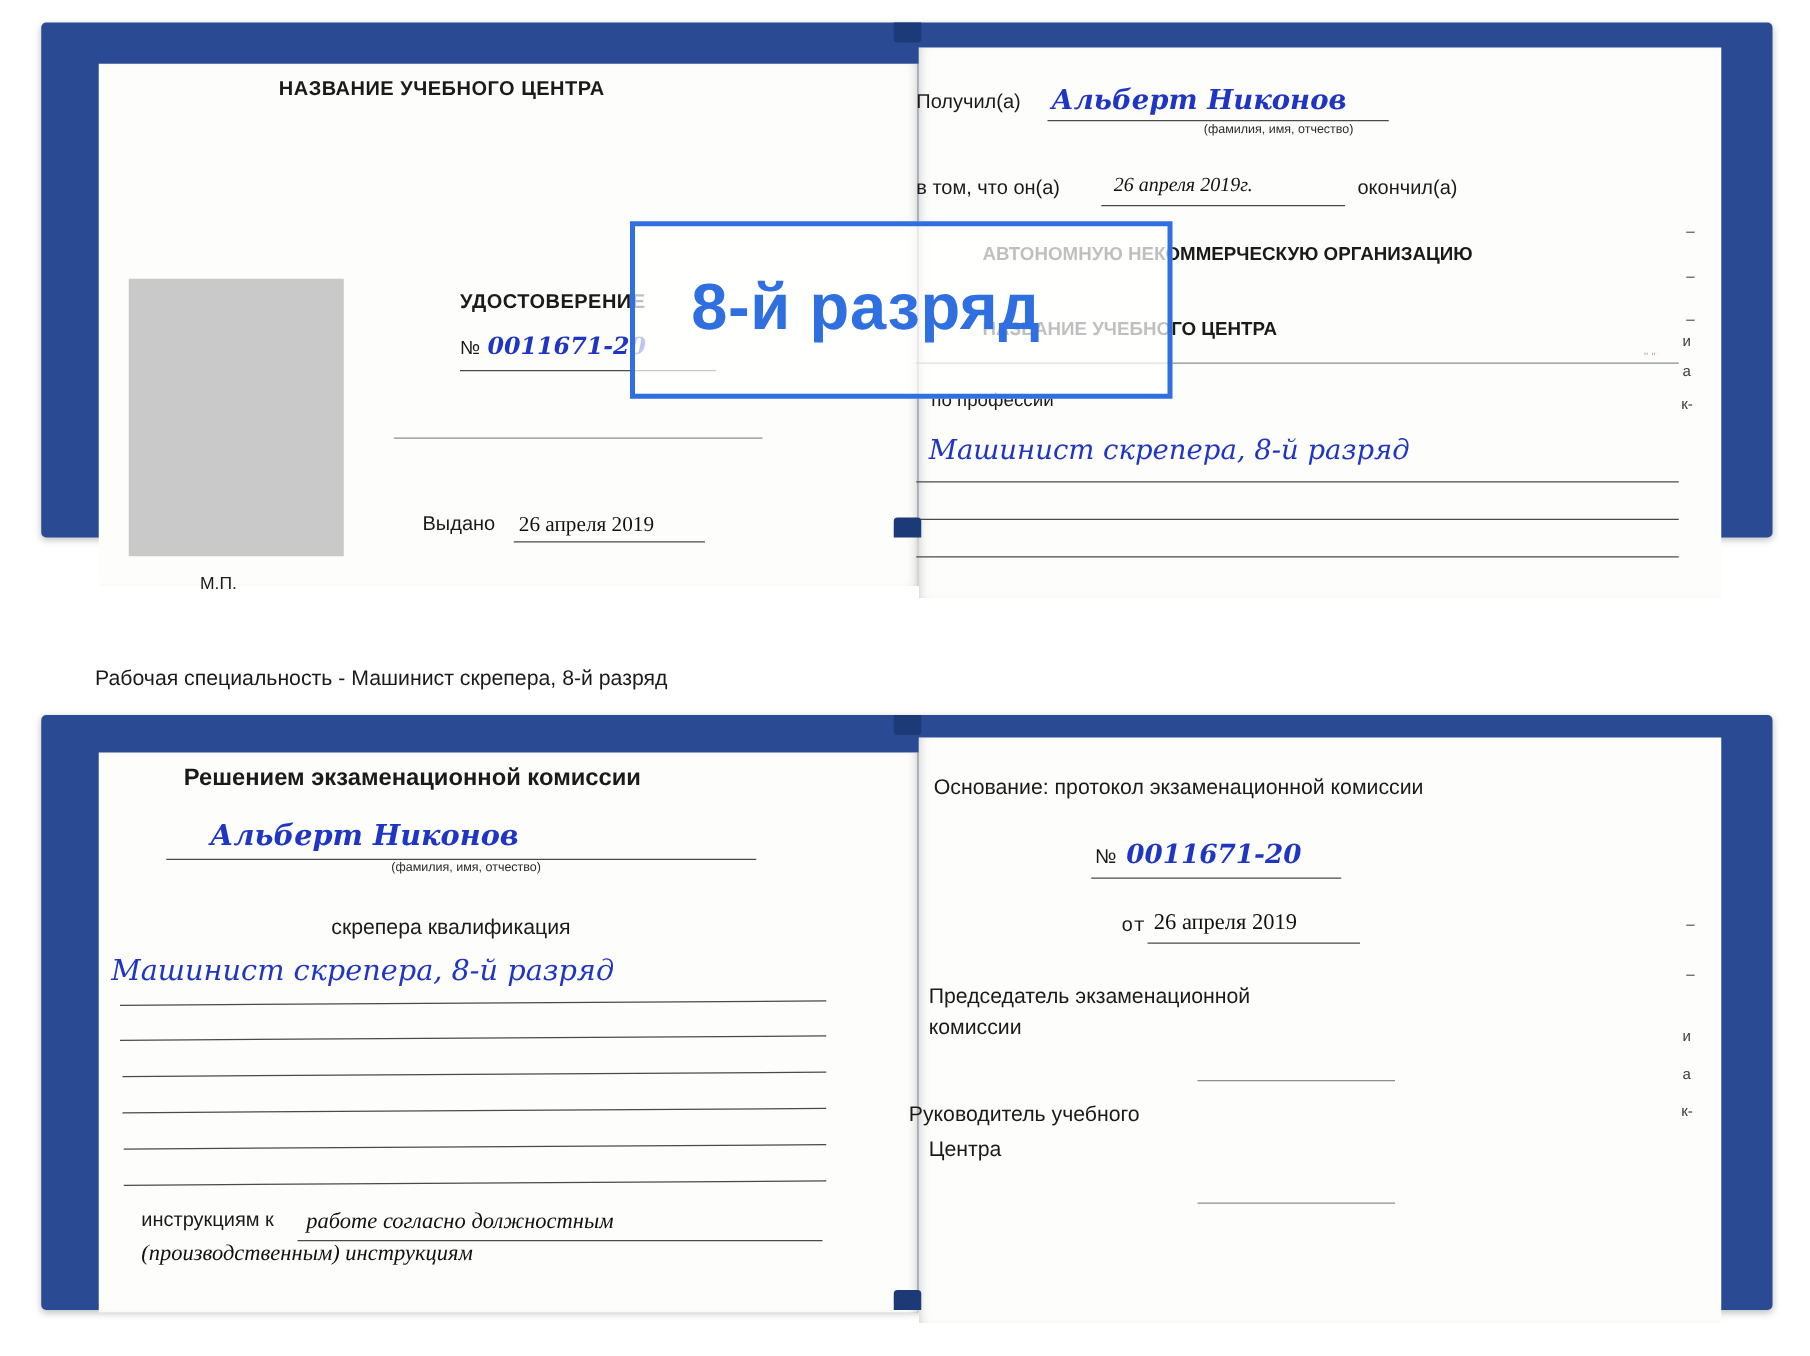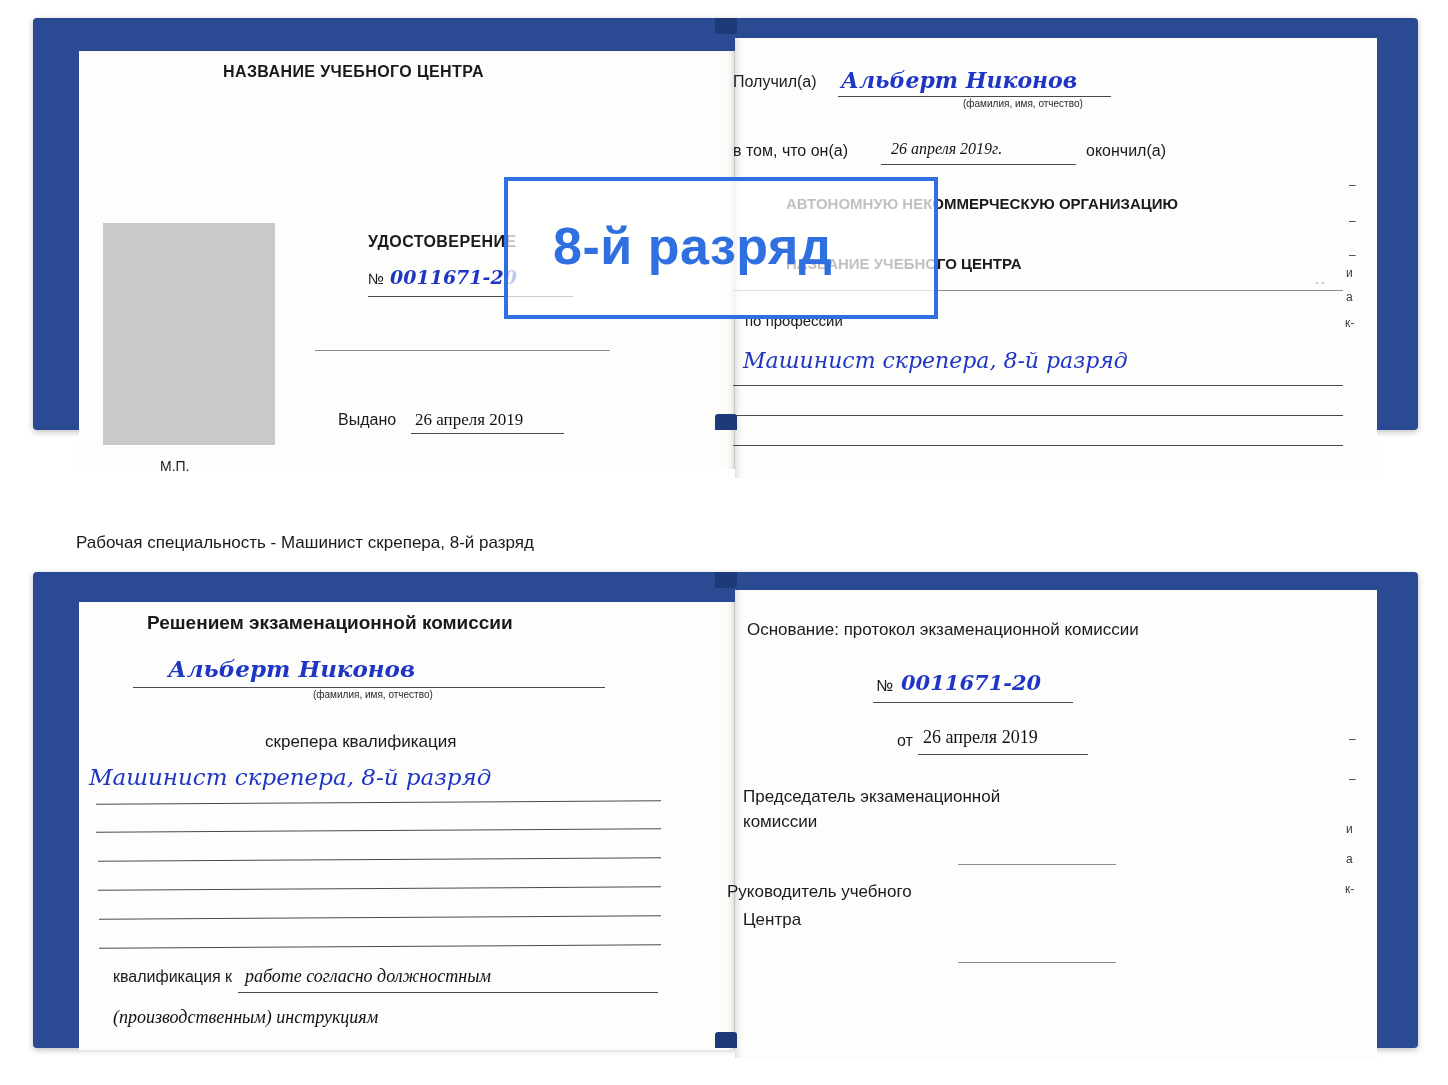--- a/index.html
+++ b/index.html
@@ -221,32 +221,32 @@
 
   <div class="hand" style="left:56px; top:192px; font-size:23px;">Машинист скрепера, 8-й разряд</div>
 
   <div class="rule" style="left:63px; top:230px; width:565px; transform:rotate(-0.35deg);"></div>
   <div class="rule" style="left:63px; top:258px; width:565px; transform:rotate(-0.35deg);"></div>
   <div class="rule" style="left:65px; top:287px; width:563px; transform:rotate(-0.35deg);"></div>
   <div class="rule" style="left:65px; top:316px; width:563px; transform:rotate(-0.35deg);"></div>
   <div class="rule" style="left:66px; top:345px; width:562px; transform:rotate(-0.35deg);"></div>
   <div class="rule" style="left:66px; top:374px; width:562px; transform:rotate(-0.35deg);"></div>
 
-  <div class="print" style="left:80px; top:396px; font-size:16px;">квалификация к</div>
+  <div class="print" style="left:80px; top:396px; font-size:16px;">инструкциям к</div>
   <div class="typed ital" style="left:212px; top:394px; font-size:18px;">работе согласно должностным</div>
   <div class="rule" style="left:205px; top:420px; width:420px;"></div>
-  <div class="typed ital" style="left:80px; top:420px; font-size:18px;margin-top:15px;">(производственным) инструкциям</div>
+  <div class="typed ital" style="left:80px; top:420px; font-size:18px;">(производственным) инструкциям</div>
 
   <div class="print" style="left:714px; top:48px; font-size:17px;">Основание: протокол экзаменационной комиссии</div>
 
   <div class="print" style="left:843px; top:105px; font-size:16px;">№</div>
   <div class="hand strong" style="left:868px; top:98px; font-size:21px;">0011671-20</div>
   <div class="rule" style="left:840px; top:130px; width:200px;"></div>
 
-  <div class="print" style="left:864px; top:160px; font-size:16px;">от</div>
+  <div class="print" style="left:864px; top:160px; font-size:16px;font-family:Liberation Mono, monospace;">от</div>
   <div class="typed" style="left:890px; top:155px; font-size:18px;">26 апреля 2019</div>
   <div class="rule" style="left:885px; top:182px; width:170px;"></div>
 
   <div class="print" style="left:710px; top:215px; font-size:17px;">Председатель экзаменационной</div>
   <div class="print" style="left:710px; top:240px; font-size:17px;">комиссии</div>
   <div class="rule light" style="left:925px; top:292px; width:158px;"></div>
 
   <div class="print" style="left:694px; top:310px; font-size:17px;">Руководитель учебного</div>
   <div class="print" style="left:710px; top:338px; font-size:17px;">Центра</div>
   <div class="rule light" style="left:925px; top:390px; width:158px;"></div>

